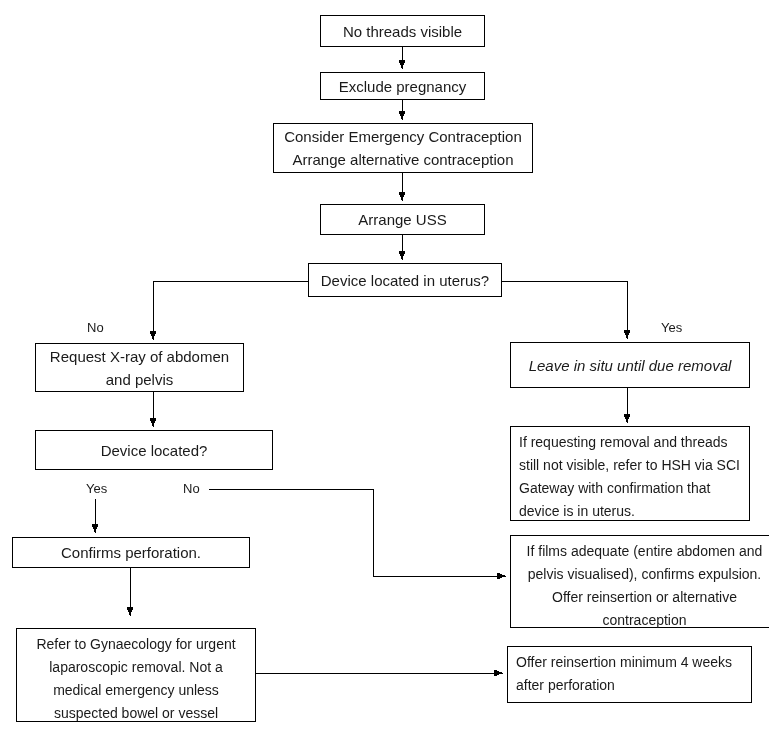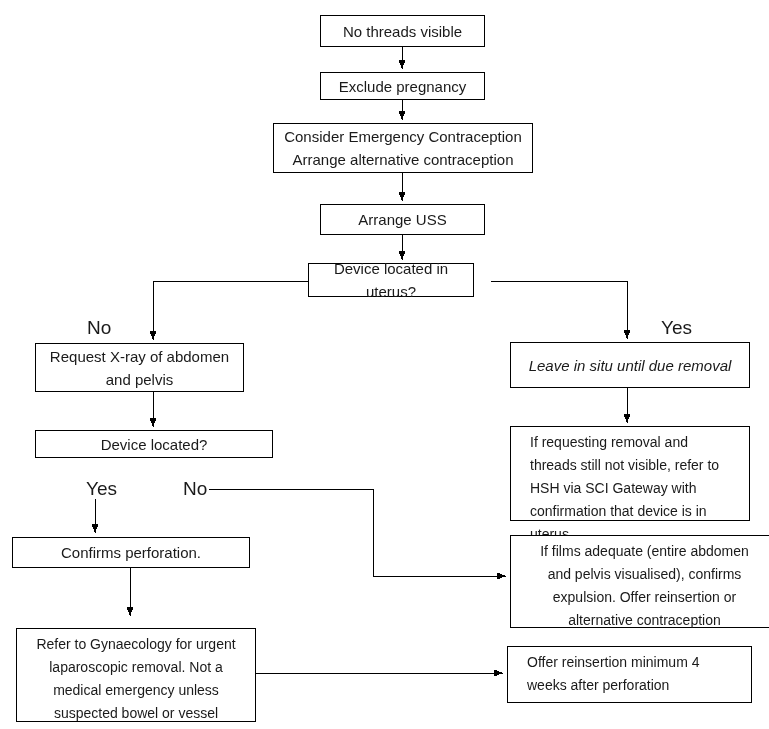--- a/index.html
+++ b/index.html
@@ -33,32 +33,32 @@
     justify-content: center;
     text-align: center;
     font-size: 15px;
     line-height: 23px;
     padding: 6px 6px;
   }
   .box.para {
     font-size: 14px;
     line-height: 23px;
     align-items: flex-start;
-    padding: 4px 19px;
+    padding: 4px 8px;
   }
   .box.para.left {
     justify-content: flex-start;
     text-align: left;
   }
   .box.multi {
     flex-direction: column;
   }
   .branch-label {
     position: absolute;
-    font-size: 19px;
+    font-size: 13px;
     line-height: 18px;
     background: #ffffff;
   }
 </style>
 </head>
 <body>
 
 <div class="canvas">
 
   <svg class="connectors" viewBox="0 0 769 729" shape-rendering="crispEdges">
@@ -93,29 +93,29 @@
 
   <div class="box multi" style="left:273px; top:123px; width:260px; height:50px;">
     <div>Consider Emergency Contraception</div>
     <div>Arrange alternative contraception</div>
   </div>
 
   <div class="box" style="left:320px; top:204px; width:165px; height:31px;">
     <span>Arrange USS</span>
   </div>
 
-  <div class="box" style="left:308px; top:263px; width:166px; height:34px;">
+  <div class="box" style="left:308px; top:263px; width:194px; height:34px;">
     <span>Device located in uterus?</span>
   </div>
 
   <div class="box" style="left:35px;  top:343px; width:209px; height:49px;">
     <span>Request X-ray of abdomen and pelvis</span>
   </div>
 
-  <div class="box" style="left:35px;  top:430px; width:238px; height:28px;">
+  <div class="box" style="left:35px;  top:430px; width:238px; height:40px;">
     <span>Device located?</span>
   </div>
 
   <div class="box" style="left:12px;  top:537px; width:238px; height:31px;">
     <span>Confirms perforation.</span>
   </div>
 
   <div class="box para" style="left:16px; top:628px; width:240px; height:94px;">
     <span>Refer to Gynaecology for urgent laparoscopic removal. Not a medical emergency unless suspected bowel or vessel perforation</span>
   </div>

